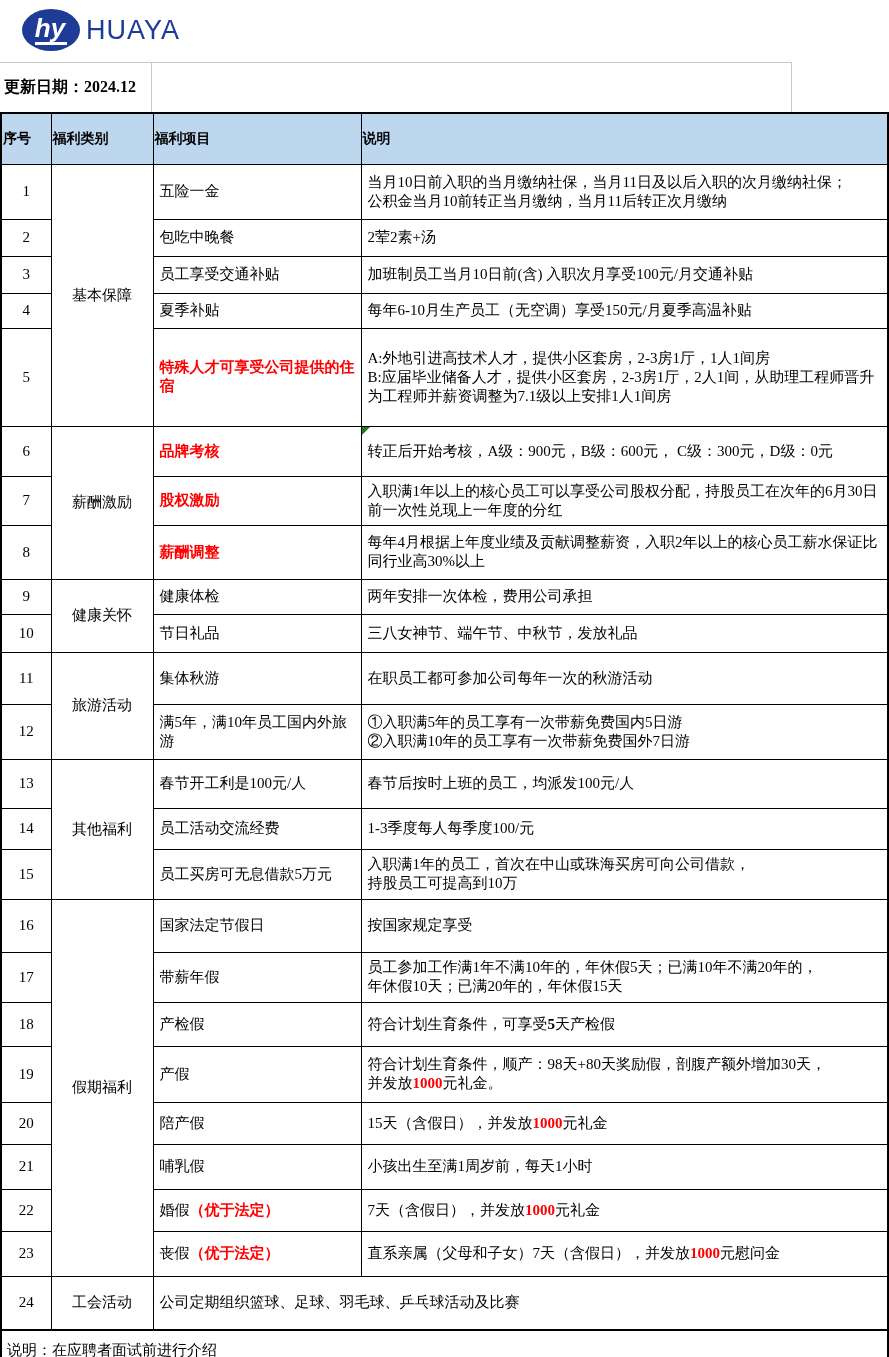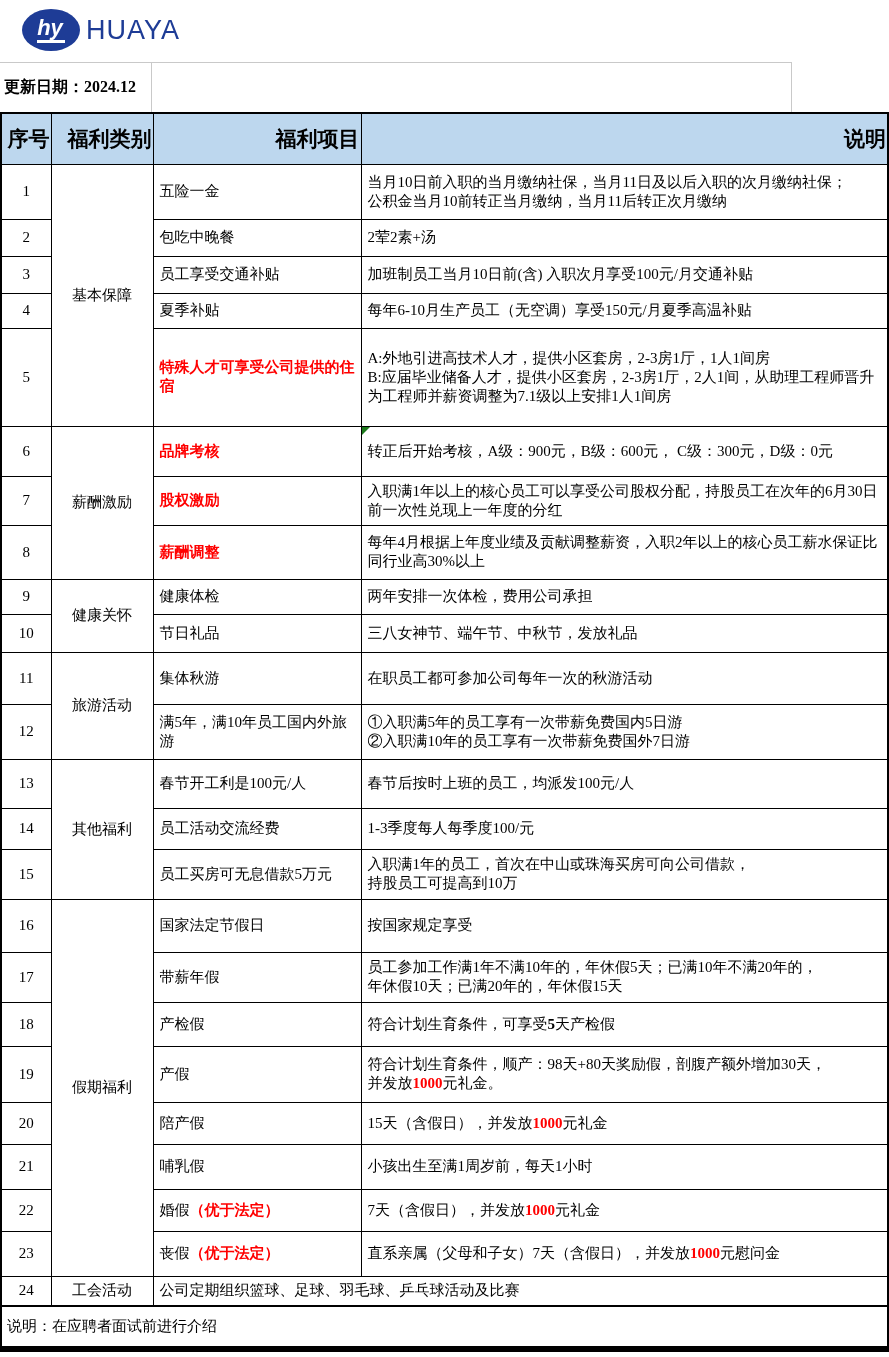--- a/index.html
+++ b/index.html
@@ -7,63 +7,63 @@
     width:889px;height:1357px;overflow:hidden;position:relative;
     font-family:"Liberation Serif","DejaVu Serif",serif;color:#000;
     -webkit-font-smoothing:none;
   }
   
   .brand-band{position:relative;height:62px;width:889px;}
   .logo{position:absolute;left:22px;top:9px;display:flex;align-items:center;gap:6px;
         font-family:"Liberation Sans","DejaVu Sans",sans-serif;}
   .logo-ellipse{width:58px;height:42px;background:var(--logo_blue);border-radius:50%;
         display:flex;align-items:center;justify-content:center;}
-  .logo-hy{color:#fff;font-weight:bold;font-style:italic;font-size:22px;line-height:1;
+  .logo-hy{color:#fff;font-weight:bold;font-style:italic;font-size:26px;line-height:1;
         border-bottom:3px solid #fff;padding:0 2px 1px 0;}
   .logo-word{color:var(--logo_blue);font-weight:normal;font-size:27px;letter-spacing:1px;}
   .page-title{position:absolute;left:0;top:10px;width:100%;text-align:center;
         font-size:30px;font-weight:bold;letter-spacing:2px;}
   
   .meta-row{display:grid;grid-template-columns:152px 208px 1fr;height:50px;width:792px;
         border-top:1px solid #c9c9c9;border-right:1px solid #c9c9c9;box-sizing:border-box;}
   .meta-cell{position:relative;display:flex;align-items:center;box-sizing:border-box;
         border-right:1px solid #c9c9c9;font-size:16px;font-weight:bold;}
   .meta-cell:last-child{border-right:none;justify-content:flex-end;padding-right:10px;font-size:15px;}
   .meta-cell:first-child{padding-left:4px;}
   
   table.benefits{border-collapse:collapse;table-layout:fixed;width:889px;
         border:2px solid #000;}
   table.benefits col.c-no{width:50px}
   table.benefits col.c-cat{width:102px}
   table.benefits col.c-item{width:208px}
   table.benefits th,table.benefits td{border:1px solid #000;box-sizing:border-box;
         vertical-align:middle;overflow:hidden;}
   table.benefits thead tr{height:51px;}
-  table.benefits th{background:var(--header_bg);font-size:21px;font-weight:bold;text-align:right;margin-top:40px;}
+  table.benefits th{background:var(--header_bg);font-size:14px;font-weight:bold;text-align:left;margin-top:40px;}
   td.row-no{text-align:center;font-size:15px;}
   td.cat{text-align:center;font-size:15px;padding:0 4px;}
   td.item,td.desc{font-size:15px;line-height:19px;padding:2px 6px;white-space:pre-wrap;
         text-align:left;position:relative;}
   .seg-r{color:var(--accent_red);font-weight:bold;}
   .seg-b{font-weight:bold;}
   .flag{position:absolute;left:0;top:0;width:0;height:0;
         border-top:8px solid var(--flag_green);border-right:8px solid transparent;}
   
   tbody.rows tr:nth-child(1){height:55px}  tbody.rows tr:nth-child(2){height:37px}
   tbody.rows tr:nth-child(3){height:37px}  tbody.rows tr:nth-child(4){height:35px}
   tbody.rows tr:nth-child(5){height:98px}  tbody.rows tr:nth-child(6){height:50px}
   tbody.rows tr:nth-child(7){height:49px}  tbody.rows tr:nth-child(8){height:54px}
   tbody.rows tr:nth-child(9){height:35px}  tbody.rows tr:nth-child(10){height:38px}
   tbody.rows tr:nth-child(11){height:52px} tbody.rows tr:nth-child(12){height:55px}
   tbody.rows tr:nth-child(13){height:49px} tbody.rows tr:nth-child(14){height:41px}
   tbody.rows tr:nth-child(15){height:50px} tbody.rows tr:nth-child(16){height:53px}
   tbody.rows tr:nth-child(17){height:50px} tbody.rows tr:nth-child(18){height:44px}
   tbody.rows tr:nth-child(19){height:56px} tbody.rows tr:nth-child(20){height:42px}
   tbody.rows tr:nth-child(21){height:45px} tbody.rows tr:nth-child(22){height:42px}
-  tbody.rows tr:nth-child(23){height:45px} tbody.rows tr:nth-child(24){height:30px}
+  tbody.rows tr:nth-child(23){height:45px} tbody.rows tr:nth-child(24){height:54px}
   
   .footer-note{width:889px;height:45px;box-sizing:border-box;display:flex;align-items:center;
         padding-left:5px;font-size:15px;
         border-left:2px solid #000;border-right:2px solid #000;border-bottom:6px solid #000;}
 </style>
 </head>
 <body>
 
 <div class="brand-band">
   <div class="logo">

